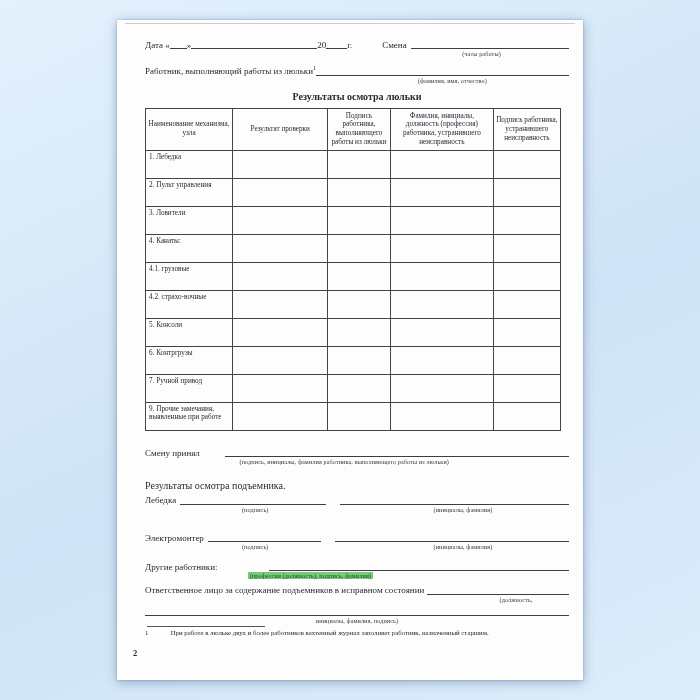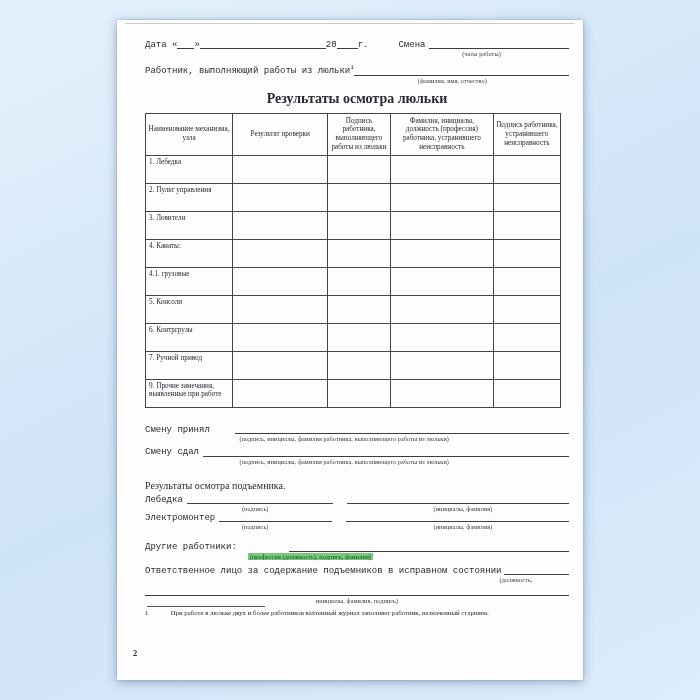--- a/index.html
+++ b/index.html
@@ -21,44 +21,44 @@
   .grow{flex:1;}
   .cap{
     position:absolute;top:100%;margin-top:1px;
     font-size:6.2px;line-height:1.1;text-align:center;color:#3b3745;
     letter-spacing:.1px;
   }
   .cap-green{
     color:#10521c;background:#79c97c;padding:0 2px;
   }
   .title{
-    margin-top:14px;text-align:center;font-weight:bold;font-size:14px;
+    margin-top:14px;text-align:center;font-weight:bold;font-size:10px;
   }
   table{
     border-collapse:collapse;width:98%;margin-top:6px;table-layout:fixed;
   }
   th,td{border:1px solid #43434b;padding:2px 3px;vertical-align:top;}
   th{
     font-weight:normal;font-size:7.2px;line-height:1.22;text-align:center;
     vertical-align:middle;padding:3px 2px;
   }
   td{font-size:7.2px;line-height:1.2;height:23px;}
   .g1{margin-top:20px;}
   .g2{margin-top:16px;}
   .g5{margin-top:17px;gap:21px;}
   .g6{margin-top:12px;}
   .g7{margin-top:22px;font-size:10px;}
   .g8{margin-top:4px;}
-  .g9{margin-top:8px;}
+  .g9{margin-top:27px;}
   .g10{margin-top:19px;gap:48px;}
   .g11{margin-top:13px;}
   .g12{margin-top:17px;}
   .sp{flex:0 0 30px;}
   sup{font-size:6px;line-height:0;}
-  .lbl{white-space:nowrap;font-family:Liberation Mono, monospace;}
+  .lbl{white-space:nowrap;}
   .fn{margin-top:9px;}
   .fn-rule{width:118px;border-top:1px solid #55555c;margin-left:2px;}
   .fn-line{font-size:6.8px;margin-top:2px;line-height:1.2;}
   .fn-mark{display:inline-block;width:24px;}
   .page-num{position:absolute;left:-12px;bottom:22px;font-weight:bold;font-size:8.5px;}
 </style>
 </head>
 <body>
 
 <div class="paper">
@@ -134,20 +134,27 @@
             <td></td>
           </tr>
           <tr>
             <td>4.1. грузовые</td>
             <td></td>
             <td></td>
             <td></td>
             <td></td>
           </tr>
           <tr>
+            <td>4.2. страхо-вочные</td>
+            <td></td>
+            <td></td>
+            <td></td>
+            <td></td>
+          </tr>
+          <tr>
             <td>5. Консоли</td>
             <td></td>
             <td></td>
             <td></td>
             <td></td>
           </tr>
           <tr>
             <td>6. Контргрузы</td>
             <td></td>
             <td></td>
@@ -170,25 +177,20 @@
           </tr>
         </tbody>
     </table>
 
     <div class="row g5">
       <span class="lbl">Смену принял</span>
       <span class="bl grow" style="margin-left:4px"></span>
       <span class="cap" style="left:14%;width:66%">(подпись, инициалы, фамилия работника, выполняющего работы из люльки)</span>
     </div>
 
-    <div class="row g6">
-      <span class="lbl">Смену сдал</span>
-      <span class="bl grow" style="margin-left:4px"></span>
-      <span class="cap" style="left:14%;width:66%">(подпись, инициалы, фамилия работника, выполняющего работы из люльки)</span>
-    </div>
 
     <div class="g7">Результаты осмотра подъемника.</div>
 
     <div class="row g8">
       <span class="lbl">Лебедка</span>
       <span class="bl" style="flex:0 0 146px;margin-left:4px"></span>
       <span style="flex:0 0 14px"></span>
       <span class="bl grow"></span>
       <span class="cap" style="left:9%;width:34%">(подпись)</span>
       <span class="cap" style="left:50%;width:50%">(инициалы, фамилия)</span>

